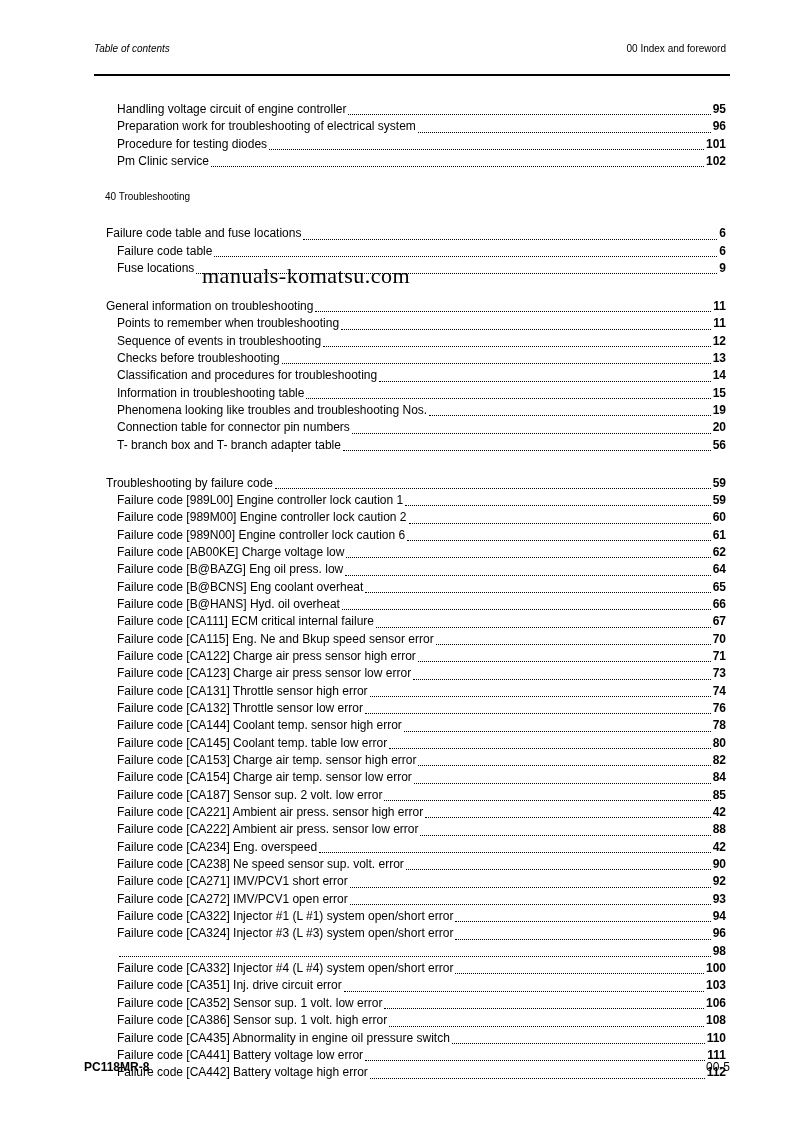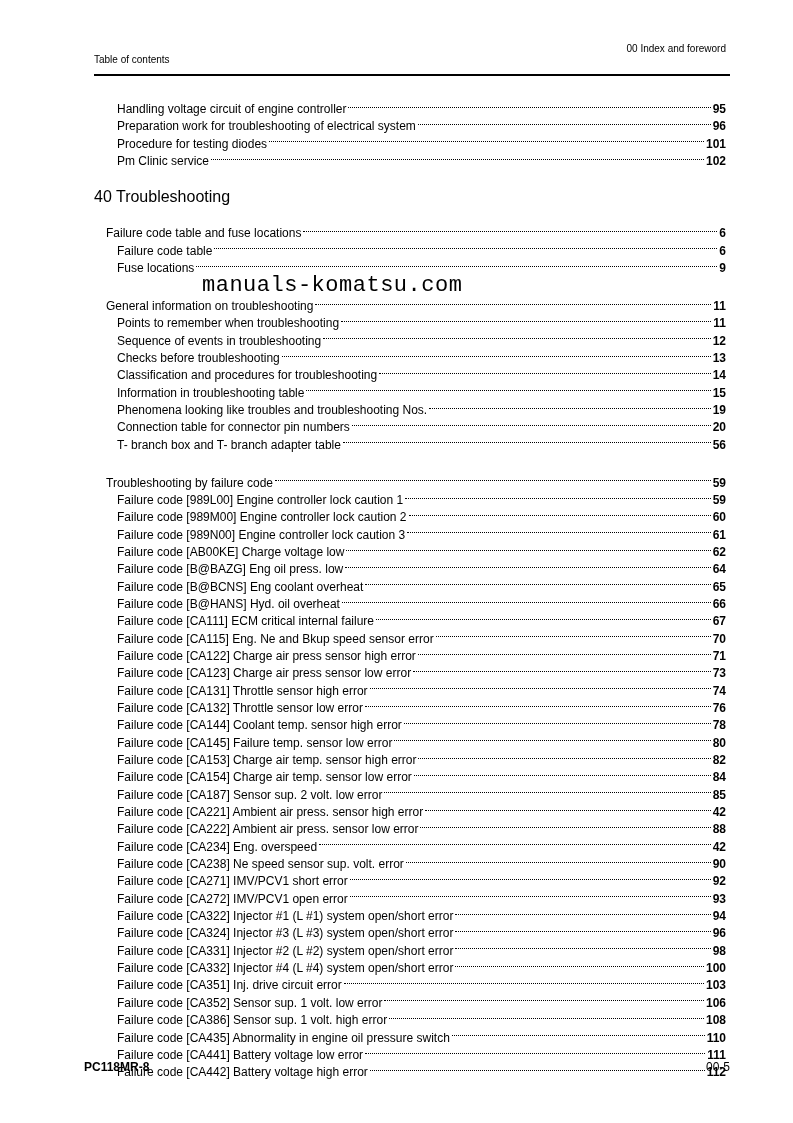--- a/index.html
+++ b/index.html
@@ -1,42 +1,42 @@
 <!DOCTYPE html>
 <html><head>
   <meta charset="utf-8">
   <style>
     html, body { margin: 0; padding: 0; background: #ffffff; }
     body {
       width: 793px; height: 1123px; position: relative; overflow: hidden;
       font-family: "Liberation Sans", sans-serif; color: #000;
     }
-    .hdr-left { position: absolute; left: 94px; top: 54px; font-size: 10px; }
+    .hdr-left { position: absolute; left: 94px; top: 43px; font-size: 10px; font-style: italic; }
     .hdr-right { position: absolute; right: 67px; top: 43px; font-size: 10px; margin-left: 37px; }
     .hdr-rule { position: absolute; left: 94px; width: 636px; top: 74px; height: 2px; background: #000; }
     .toc { position: absolute; left: 94px; width: 632px; top: 101px; }
     .row {
-      display: flex; align-items: center; height: 17.35px; line-height: 17.35px;
+      display: flex; align-items: flex-end; height: 17.35px; line-height: 17.35px;
       font-size: 12px; white-space: nowrap;
     }
     .row.l1 { padding-left: 12px; margin-top: 17px; }
     .row.l2 { padding-left: 23px; }
     .row .label { flex: 0 0 auto; }
     .row .dots {
       flex: 1 1 auto; overflow: hidden; margin: 0 2px;
       border-bottom: 1px dotted #000; height: 1px; transform: translateY(-3px);
     }
     .row .page { flex: 0 0 auto; text-align: right; font-weight: bold; }
-    .chapter { font-size: 16px; height: 17px; line-height: 17px; }
+    .chapter { font-size: 10px; height: 17px; line-height: 17px; margin-left: 11px; }
     .gap-chapter-before { height: 18px; }
     .gap-after-chapter { height: 3px; }
     .gap-section { height: 3.5px; }
     .watermark {
-      position: absolute; left: 202px; top: 273px; font-size: 22px;
-      color: #000; letter-spacing: 0.5px; font-family: Liberation Mono, monospace; text-align: right;
+      position: absolute; left: 202px; top: 263px; font-size: 22px;
+      color: #000; letter-spacing: 0.5px; font-family: Liberation Serif, serif; text-align: right;
     }
     .ftr-left { position: absolute; left: 84px; top: 1060px; font-size: 12px; font-weight: bold; }
     .ftr-right { position: absolute; right: 63px; top: 1060px; font-size: 12px; font-weight: normal; }
   </style>
 </head>
 <body>
 
 <div class="hdr-left">Table of contents</div>
 <div class="hdr-right">00 Index and foreword</div>
 <div class="hdr-rule"></div>
@@ -144,21 +144,21 @@
       <span class="label">Failure code [989L00] Engine controller lock caution 1</span>
       <span class="dots"></span>
       <span class="page">59</span>
     </div>
   <div class="row l2">
       <span class="label">Failure code [989M00] Engine controller lock caution 2</span>
       <span class="dots"></span>
       <span class="page">60</span>
     </div>
   <div class="row l2">
-      <span class="label">Failure code [989N00] Engine controller lock caution 3</span>
+      <span class="label">Failure code [989N00] Engine controller lock caution 6</span>
       <span class="dots"></span>
       <span class="page">61</span>
     </div>
   <div class="row l2">
       <span class="label">Failure code [AB00KE] Charge voltage low</span>
       <span class="dots"></span>
       <span class="page">62</span>
     </div>
   <div class="row l2">
       <span class="label">Failure code [B@BAZG] Eng oil press. low</span>
@@ -204,21 +204,21 @@
       <span class="label">Failure code [CA132] Throttle sensor low error</span>
       <span class="dots"></span>
       <span class="page">76</span>
     </div>
   <div class="row l2">
       <span class="label">Failure code [CA144] Coolant temp. sensor high error</span>
       <span class="dots"></span>
       <span class="page">78</span>
     </div>
   <div class="row l2">
-      <span class="label">Failure code [CA145] Failure temp. sensor low error</span>
+      <span class="label">Failure code [CA145] Coolant temp. table low error</span>
       <span class="dots"></span>
       <span class="page">80</span>
     </div>
   <div class="row l2">
       <span class="label">Failure code [CA153] Charge air temp. sensor high error</span>
       <span class="dots"></span>
       <span class="page">82</span>
     </div>
   <div class="row l2">
       <span class="label">Failure code [CA154] Charge air temp. sensor low error</span>
@@ -264,21 +264,20 @@
       <span class="label">Failure code [CA322] Injector #1 (L #1) system open/short error</span>
       <span class="dots"></span>
       <span class="page">94</span>
     </div>
   <div class="row l2">
       <span class="label">Failure code [CA324] Injector #3 (L #3) system open/short error</span>
       <span class="dots"></span>
       <span class="page">96</span>
     </div>
   <div class="row l2">
-      <span class="label">Failure code [CA331] Injector #2 (L #2) system open/short error</span>
       <span class="dots"></span>
       <span class="page">98</span>
     </div>
   <div class="row l2">
       <span class="label">Failure code [CA332] Injector #4 (L #4) system open/short error</span>
       <span class="dots"></span>
       <span class="page">100</span>
     </div>
   <div class="row l2">
       <span class="label">Failure code [CA351] Inj. drive circuit error</span>

